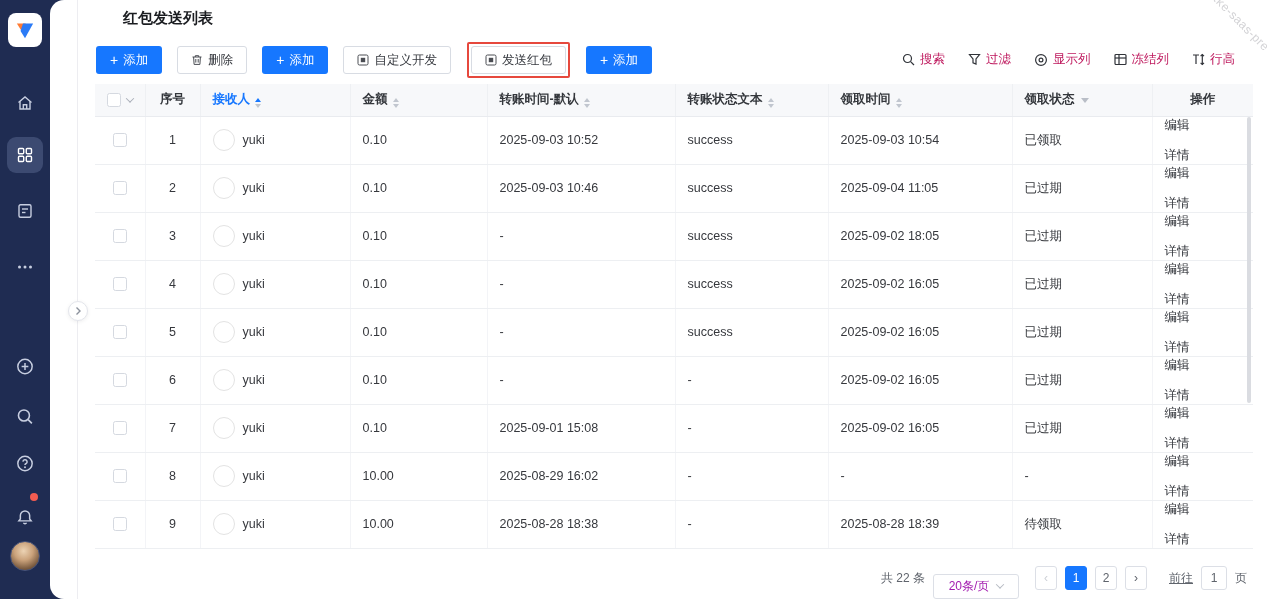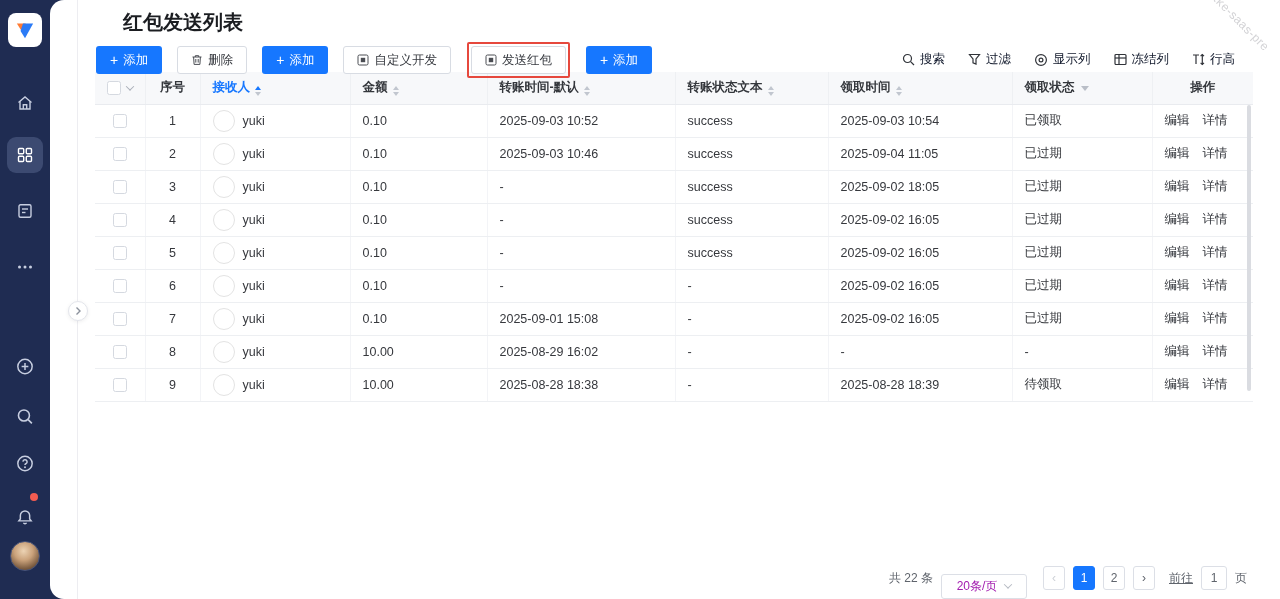--- a/index.html
+++ b/index.html
@@ -19,68 +19,68 @@
   .red-dot { position:absolute; left:30px; top:493px; width:8px; height:8px; border-radius:50%; background:#f25c51; z-index:2; }
   .sb-avatar { top:541px; width:30px; height:30px; border-radius:50%;
     background: radial-gradient(circle at 45% 32%, #ecd3b4 0%, #caa27b 38%, #7b5c41 72%, #3c2f24 100%);
     border:1px solid #48547a; }
   
   .content { position:absolute; left:50px; top:0; right:0; bottom:0; background:#fff; border-radius:14px 0 0 14px; overflow:hidden; }
   .subpanel-divider { position:absolute; left:27px; top:0; bottom:0; width:1px; background:#ededf1; }
   .drawer-toggle { position:absolute; left:18px; top:301px; width:20px; height:20px; border-radius:50%;
     background:#fff; border:1px solid #e4e6ec; box-shadow:0 1px 4px rgba(0,0,0,.07);
     display:flex; align-items:center; justify-content:center; color:#8b919c; z-index:3; cursor:pointer; }
-  .page-title { position:absolute; left:73px; top:9px; font-size:20px; font-weight:bold; color:#1b1d21; }
+  .page-title { position:absolute; left:73px; top:9px; font-size:15px; font-weight:bold; color:#1b1d21; }
   .watermark { position:absolute; right:2px; top:16px; color:#d3d3d6; font-size:12px;
     transform:rotate(45deg); letter-spacing:.5px; z-index:0; pointer-events:none; }
   
   .toolbar { position:absolute; left:46px; top:46px; display:flex; align-items:center; gap:15px; z-index:2; }
   .btn { height:28px; display:inline-flex; align-items:center; gap:5px; padding:0 13px;
     border-radius:3px; font-size:12.5px; cursor:pointer; white-space:nowrap; position:relative; border:1px solid transparent; }
   .btn-primary { background:#1677ff; color:#fff; }
   .btn-default { background:#fff; color:#36393f; border-color:#d8dce3; }
   .btn .plus { font-size:14px; line-height:1; margin-top:-1px; }
   .btn-highlight { margin:0 5px; }
   .btn-highlight::after { content:""; position:absolute; inset:-5px; border:2px solid #e6483d; border-radius:2px; pointer-events:none; }
   .tools { position:absolute; right:45px; top:51px; display:flex; align-items:center; gap:23px; z-index:2; }
-  .tool { display:inline-flex; align-items:center; gap:5px; font-size:12.5px; color:#0f172a; cursor:pointer; white-space:nowrap; }
+  .tool { display:inline-flex; align-items:center; gap:5px; font-size:12.5px; color:#be185d; cursor:pointer; white-space:nowrap; }
   
-  .table-wrap { position:absolute; left:45px; top:72px; width:1158px; }
+  .table-wrap { position:absolute; left:45px; top:84px; width:1158px; }
   table { border-collapse:collapse; table-layout:fixed; width:1158px; font-size:12.5px; color:#36383d; }
   thead th { background:#f7f8fa; height:32px; font-weight:bold; color:#34373c; text-align:left;
     padding:0 12px; border-bottom:1px solid #e9ebef; border-right:1px solid #eef0f3; cursor:pointer; }
   thead th:last-child, tbody td:last-child { border-right:none; }
   tbody td { height:33px; padding:0 12px; border-bottom:1px solid #edeff2; border-right:1px solid #f3f4f7;
     white-space:nowrap; overflow:hidden; }
   th.center, td.center { text-align:center; padding:0 4px; }
   th.sorted { color:#1677ff; }
   .sort { display:inline-flex; flex-direction:column; gap:2px; margin-left:5px; vertical-align:1px; }
   .sort .up { width:0; height:0; border-left:3.5px solid transparent; border-right:3.5px solid transparent; border-bottom:4.5px solid #c1c6cf; }
   .sort .down { width:0; height:0; border-left:3.5px solid transparent; border-right:3.5px solid transparent; border-top:4.5px solid #c1c6cf; }
   .sorted .sort .up { border-bottom-color:#1677ff; }
   .filter-caret { display:inline-block; width:0; height:0; border-left:4px solid transparent; border-right:4px solid transparent; border-top:5px solid #b9bec7; margin-left:6px; }
   .cb { display:inline-block; width:14px; height:14px; border:1px solid #d5d9e0; border-radius:2.5px; background:#fff; vertical-align:middle; cursor:pointer; }
   .cb-caret { display:inline-block; width:6px; height:6px; border-right:1.4px solid #a9aeb8; border-bottom:1.4px solid #a9aeb8; transform:rotate(45deg) translate(-1px,-1px); margin-left:6px; }
   .recipient { display:flex; align-items:center; gap:8px; }
   .row-avatar { width:22px; height:22px; border-radius:50%; flex:none;
     background: radial-gradient(circle at 40% 30%, #d9b793 0%, #a8severity 0%, #a58258 40%, #5c6140 72%, #343b27 100%);
     border:1px solid #e3e3e3; }
-  .actions { display:flex; justify-content:flex-start; gap:13px; }
+  .actions { display:flex; justify-content:center; gap:13px;flex-direction:column; }
   .action-link { color:#303339; cursor:pointer; }
   .vscrollbar { position:absolute; right:2px; top:33px; width:4px; height:286px; border-radius:2px; background:#dadce1; cursor:pointer; }
   
   .pagination { position:absolute; right:33px; top:565px; height:26px; display:flex; align-items:center; gap:8px; font-size:12px; color:#5f646c; z-index:2; }
   .pg-total { margin-right:0; }
   .pg-select { width:86px; height:25px; border:1px solid #dcdfe6; border-radius:3px; display:flex; align-items:center; justify-content:center; gap:8px; color:#a21caf; cursor:pointer; margin-right:8px;margin-top:16px; }
   .select-caret { width:6px; height:6px; border-right:1.3px solid #b6bac2; border-bottom:1.3px solid #b6bac2; transform:rotate(45deg) translate(-1px,-1px); }
   .pg-btn { min-width:22px; height:24px; padding:0 4px; border:1px solid #dcdfe6; border-radius:3px; background:#fff;
     display:flex; align-items:center; justify-content:center; cursor:pointer; color:#5f646c; }
   .pg-btn.disabled { color:#cdd0d6; cursor:default; }
   .pg-btn.current { background:#1677ff; border-color:#1677ff; color:#fff; }
-  .pg-goto-label { margin-left:6px;text-decoration:underline; }
+  .pg-goto-label { margin-left:14px;text-decoration:underline; }
   .pg-input { width:26px; height:24px; border:1px solid #dcdfe6; border-radius:3px; text-align:center; font-size:12px; color:#5f646c; font-family:inherit; }
   .chev { font-size:12px; line-height:1; }
   svg { display:block; }
 </style>
 </head>
 <body>
 
 <aside class="sidebar">
   <div class="sb-item logo-box">
     <svg width="26" height="26" viewBox="0 0 32 32">

